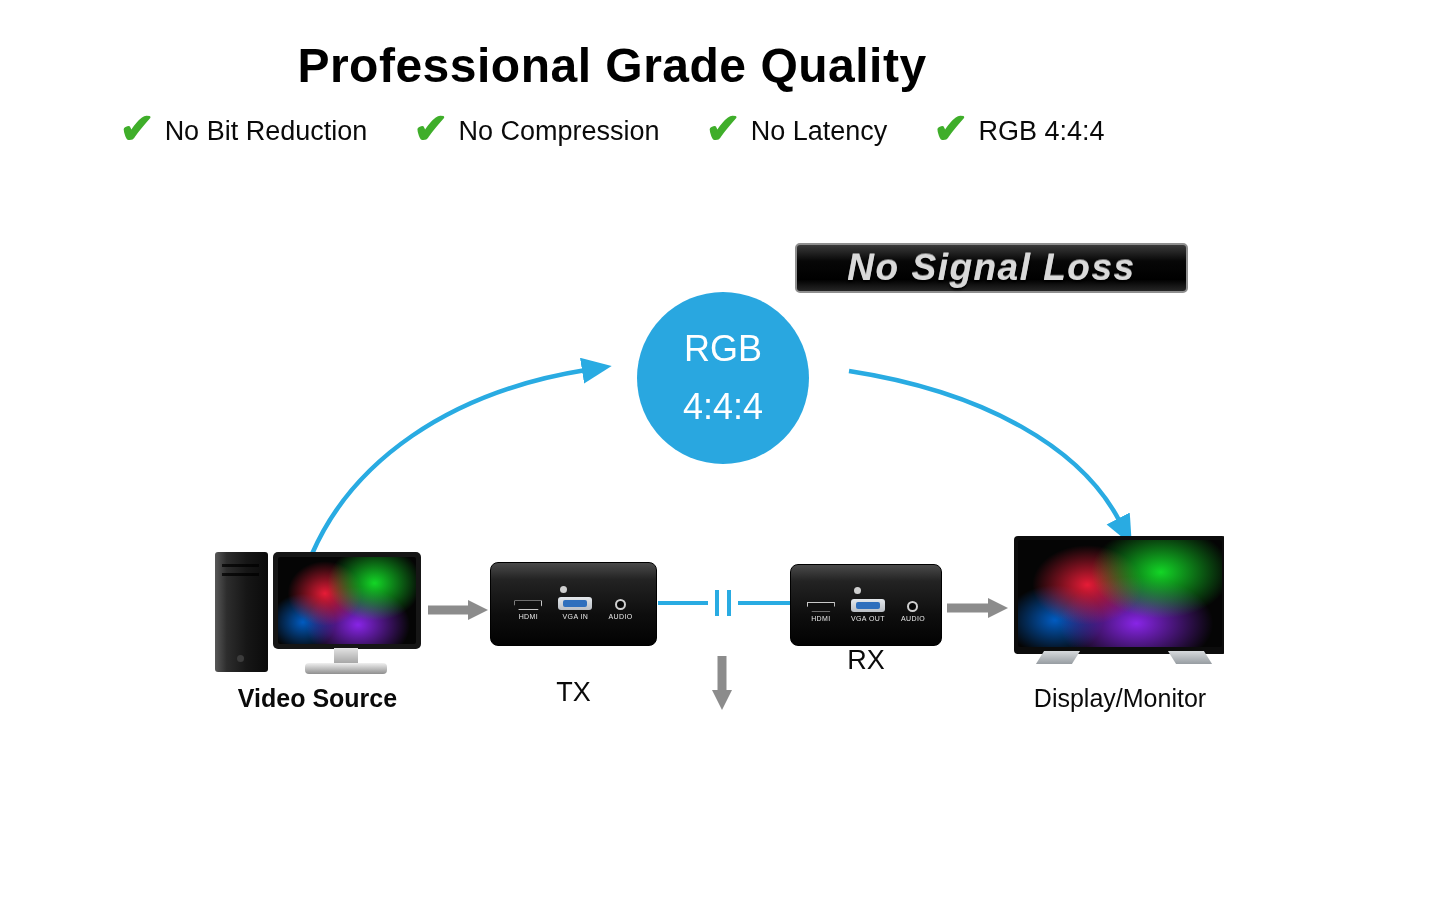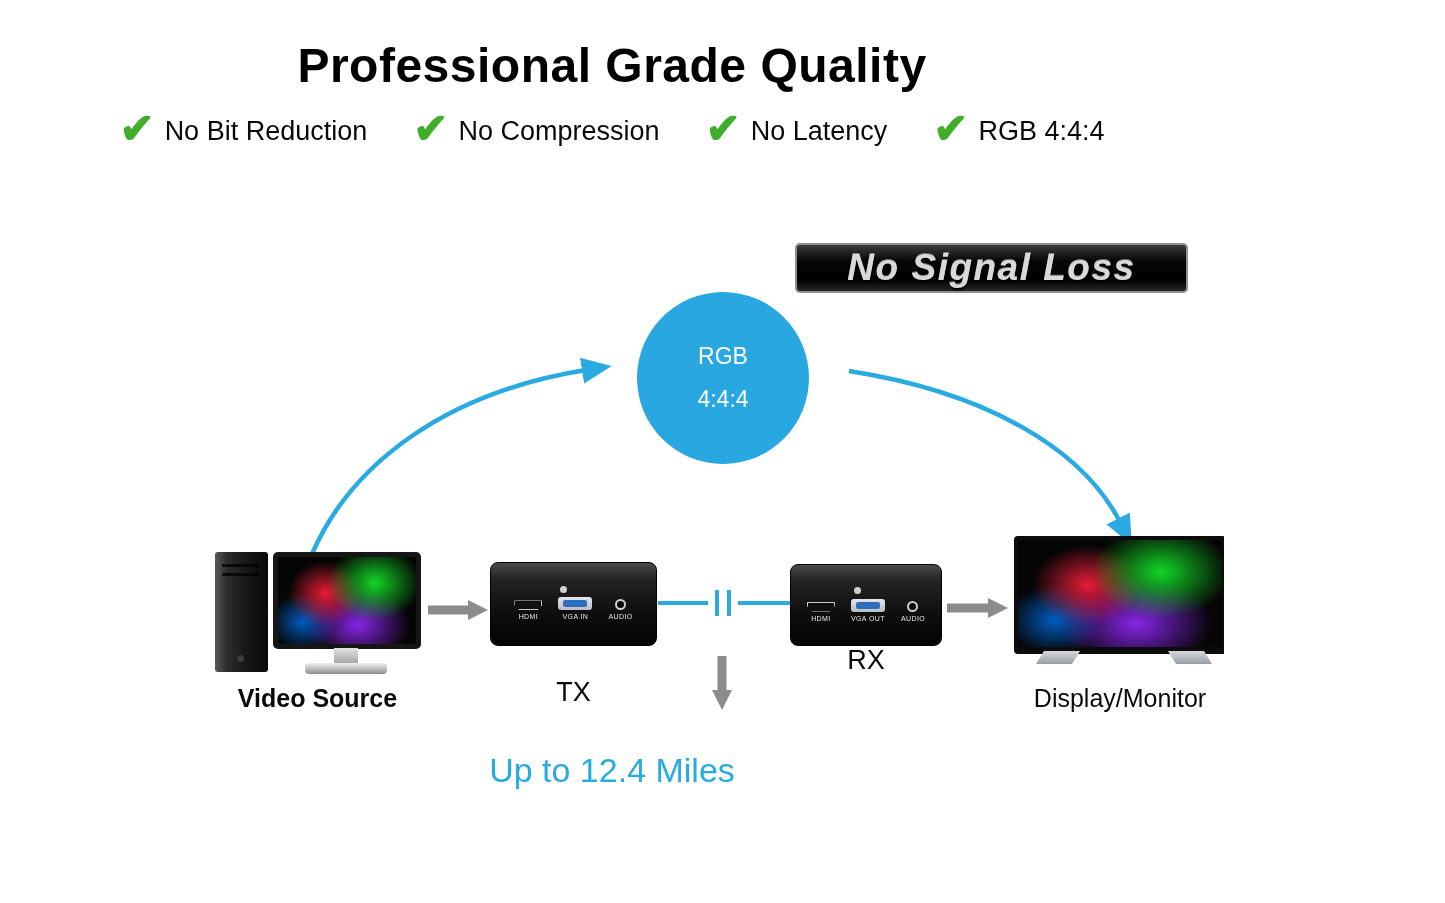--- a/index.html
+++ b/index.html
@@ -29,21 +29,21 @@
   }
   .badge-text{
     font-size:37px;font-weight:bold;font-style:italic;letter-spacing:1.5px;
     color:#d9d9d9;text-shadow:0 -1px 0 rgba(255,255,255,0.45),0 2px 2px #000;
     white-space:nowrap;
   }
   
   .rgb-circle{
     position:absolute;left:637px;top:292px;width:172px;height:172px;border-radius:50%;
     background:#29A7E0;color:#fff;display:flex;flex-direction:column;
-    align-items:center;justify-content:center;gap:16px;font-size:23px;
+    align-items:center;justify-content:center;gap:16px;font-size:36px;
   }
   
   .connections{position:absolute;left:0;top:0;width:1445px;height:903px;pointer-events:none;}
   
   .tower{
     position:absolute;left:215px;top:552px;width:53px;height:120px;border-radius:3px;
     background:linear-gradient(90deg,#585858 0%,#2d2d2d 22%,#161616 60%,#0b0b0b 100%);
   }
   .tower-slot{position:absolute;left:7px;right:9px;height:3px;background:#000;opacity:.75;}
   .tower-slot.s1{top:12px;}.tower-slot.s2{top:21px;}
@@ -216,15 +216,14 @@
   <div class="tv">
     <div class="screen-art"></div>
   </div>
   <div class="tv-leg left"></div>
   <div class="tv-leg right"></div>
 
   <div class="lbl video-source-label">Video Source</div>
   <div class="lbl tx-label">TX</div>
   <div class="lbl rx-label">RX</div>
   <div class="lbl display-label">Display/Monitor</div>
-  <div class="lbl distance-label">Up to 12.4 Miles</div>
 
 </div>
 
 </body></html>

